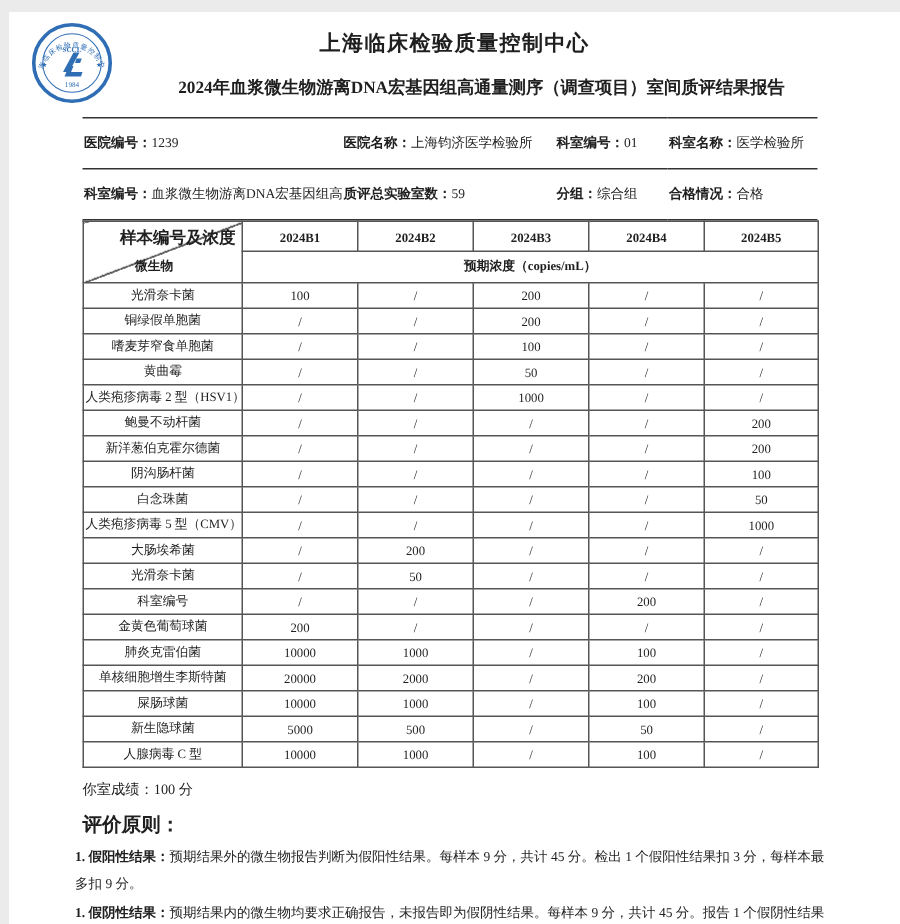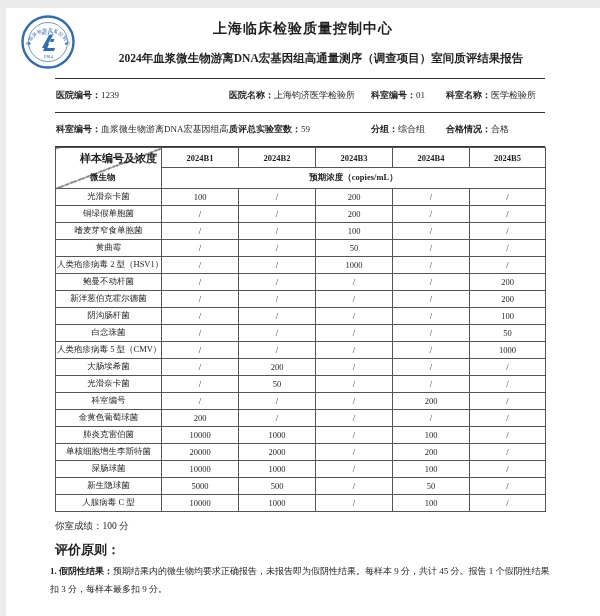--- a/index.html
+++ b/index.html
@@ -351,16 +351,17 @@
         </tr>
       </tbody>
   </table>
 
   <div class="score">
     <span>你室成绩：</span><span>100 分</span>
   </div>
 
   <div class="eval-heading">评价原则：</div>
   <div class="eval-items" id="eval-items">
+      <div class="eval-item"><b>1. 假阳性结果：</b><span>预期结果外的微生物报告判断为假阳性结果。每样本 9 分，共计 45 分。检出 1 个假阳性结果扣 3 分，每样本最多扣 9 分。</span></div>
       <div class="eval-item"><b>1. 假阴性结果：</b><span>预期结果内的微生物均要求正确报告，未报告即为假阴性结果。每样本 9 分，共计 45 分。报告 1 个假阴性结果扣 3 分，每样本最多扣 9 分。</span></div>
     </div>
 
 </div>
 
 </body></html>

